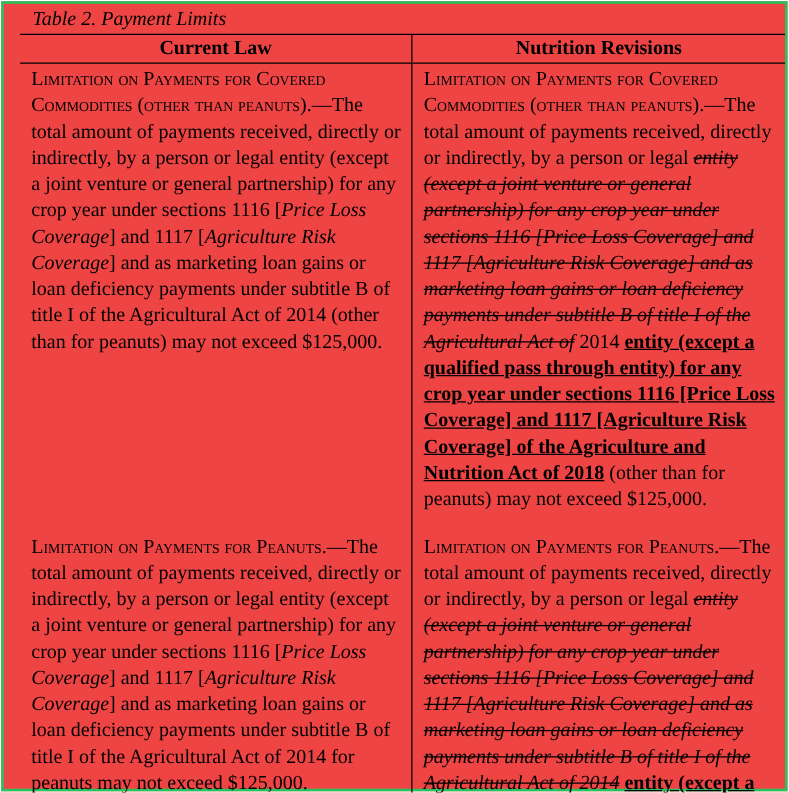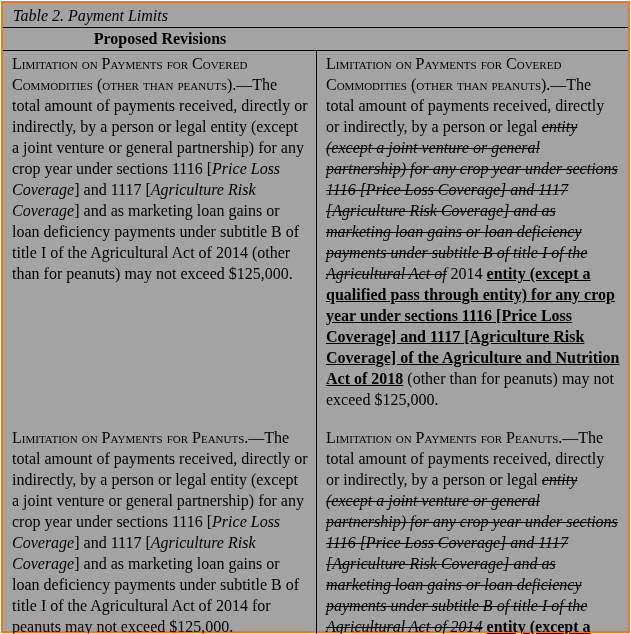--- a/index.html
+++ b/index.html
@@ -8,28 +8,29 @@
     background: #ffffff;
     width: 631px;
     height: 634px;
     overflow: hidden;
   }
   .doc {
     box-sizing: border-box;
     width: 629px;
     height: 632px;
     margin: 1px;
-    border: 2px solid #f97316;
+    border: 2px solid #22c55e;
     font-family: "Liberation Serif", "DejaVu Serif", serif;
     font-size: 16px;
     line-height: 21px;
     color: #000;
-    background: #a3a3a3;
+    background: #ef4444;
     display: flex;
     flex-direction: column;
+    padding-left: 13px;
   }
   .caption-row {
     border-bottom: 1px solid #000;
     font-style: italic;
     padding: 2px 8px 1px 10px;
     flex: 0 0 auto;
   }
   .header-row {
     display: grid;
     grid-template-columns: 314px 1fr;
@@ -62,21 +63,22 @@
   }
 </style>
 </head>
 <body>
 
 <div class="doc">
 
   <div class="caption-row">Table 2. Payment Limits</div>
 
   <div class="header-row">
-    <div class="header-cell">Proposed Revisions</div>
+    <div class="header-cell left">Current Law</div>
+    <div class="header-cell">Nutrition Revisions</div>
   </div>
 
   <div class="body-grid">
 
     <div class="cell left row1">
       <p><span class="run-sc">Limitation on Payments for Covered Commodities (other than peanuts)</span><span class="run-plain">.—The total amount of payments received, directly or indirectly, by a person or legal entity (except a joint venture or general partnership) for any crop year under sections 1116 [</span><span class="run-it">Price Loss Coverage</span><span class="run-plain">] and 1117 [</span><span class="run-it">Agriculture Risk Coverage</span><span class="run-plain">] and as marketing loan gains or loan deficiency payments under subtitle B of title I of the Agricultural Act of 2014 (other than for peanuts) may not exceed $125,000.</span></p>
     </div>
 
     <div class="cell row1">
       <p><span class="run-sc">Limitation on Payments for Covered Commodities (other than peanuts)</span><span class="run-plain">.—The total amount of payments received, directly or indirectly, by a person or legal </span><span class="run-del">entity (except a joint venture or general partnership) for any crop year under sections 1116 [Price Loss Coverage] and 1117 [Agriculture Risk Coverage] and as marketing loan gains or loan deficiency payments under subtitle B of title I of the Agricultural Act of</span><span class="run-plain"> 2014 </span><span class="run-ins">entity (except a qualified pass through entity) for any crop year under sections 1116 [Price Loss Coverage] and 1117 [Agriculture Risk Coverage] of the Agriculture and Nutrition Act of 2018</span><span class="run-plain"> (other than for peanuts) may not exceed $125,000.</span></p>

